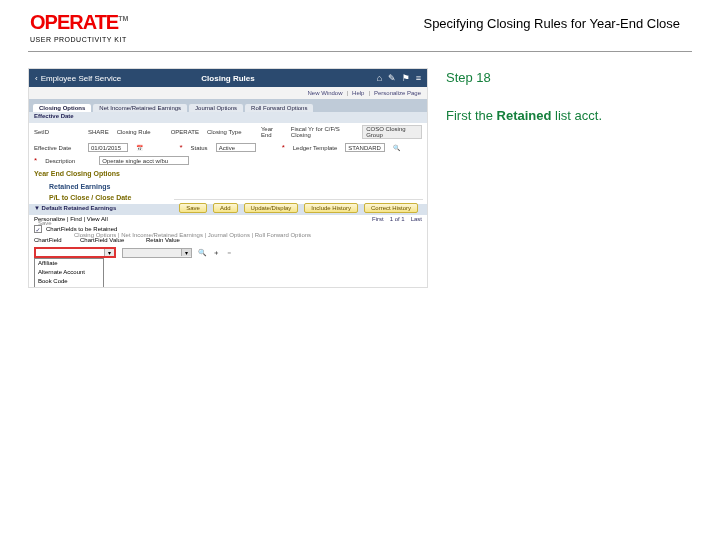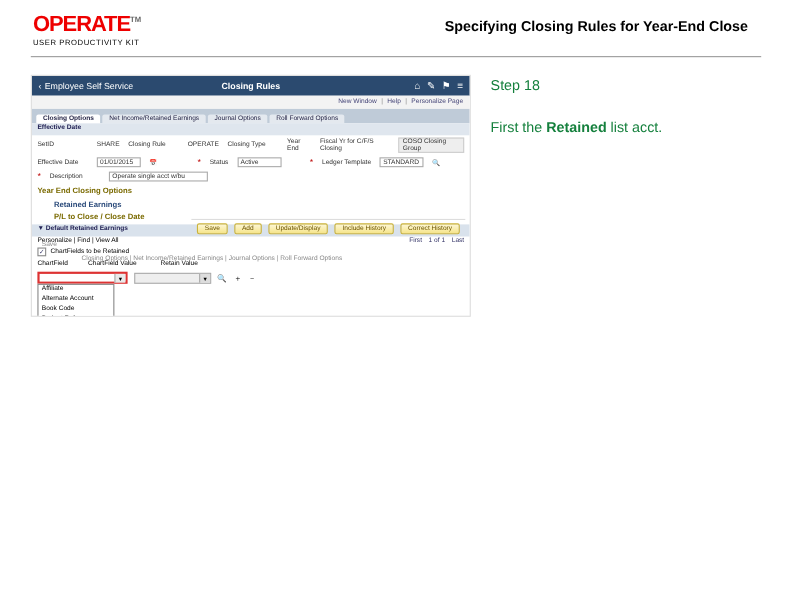--- a/index.html
+++ b/index.html
@@ -3,21 +3,21 @@
 <meta charset="utf-8">
 <style>
   * { margin: 0; padding: 0; box-sizing: border-box; }
   body { width: 720px; height: 540px; background: #fff; font-family: Arial, Helvetica, sans-serif; position: relative; }
 
   .header { display: flex; align-items: flex-start; justify-content: space-between; padding: 12px 40px 6px 30px; }
   .logo-block { display: flex; flex-direction: column; gap: 2px; }
   .oracle-logo { font-family: Arial, sans-serif; font-weight: 900; letter-spacing: -1px; color: #e00; font-size: 20px; line-height: 1; }
   .oracle-logo .tm { font-size: 7px; vertical-align: super; color: #666; letter-spacing: 0; }
   .upk { font-size: 7px; letter-spacing: 0.5px; color: #000; margin-top: 2px; }
-  .page-title { font-size: 13px; font-weight: 700; color: #000; margin-top: 4px; }
+  .page-title { font-size: 13px; font-weight: 400; color: #000; margin-top: 4px; }
 
   .hr { border: 0; border-top: 1px solid #999; margin: 2px 28px 0 28px; }
 
   .body-row { display: flex; margin: 16px 0 0 28px; gap: 18px; }
   .app-screenshot { width: 400px; height: 220px; border: 1px solid #ddd; position: relative; overflow: hidden; background: #fff; }
 
   
   .app-topbar { background: #2b4a6f; height: 18px; display: flex; align-items: center; justify-content: space-between; padding: 0 6px; color: #fff; font-size: 8px; }
   .app-topbar .back { display: flex; align-items: center; gap: 3px; }
   .app-topbar .title { position: absolute; left: 50%; transform: translateX(-50%); font-weight: bold; font-size: 8px; }

